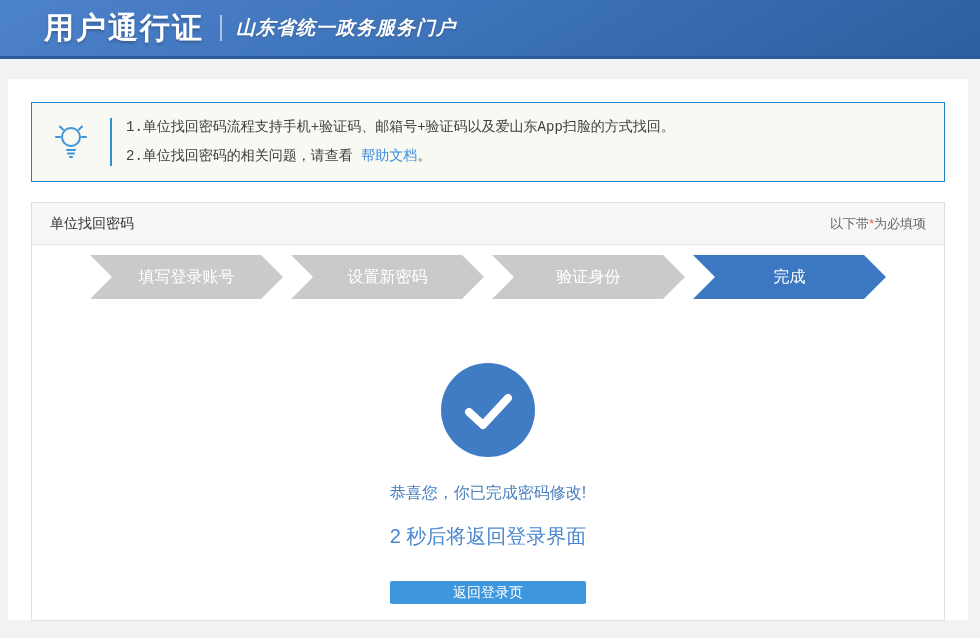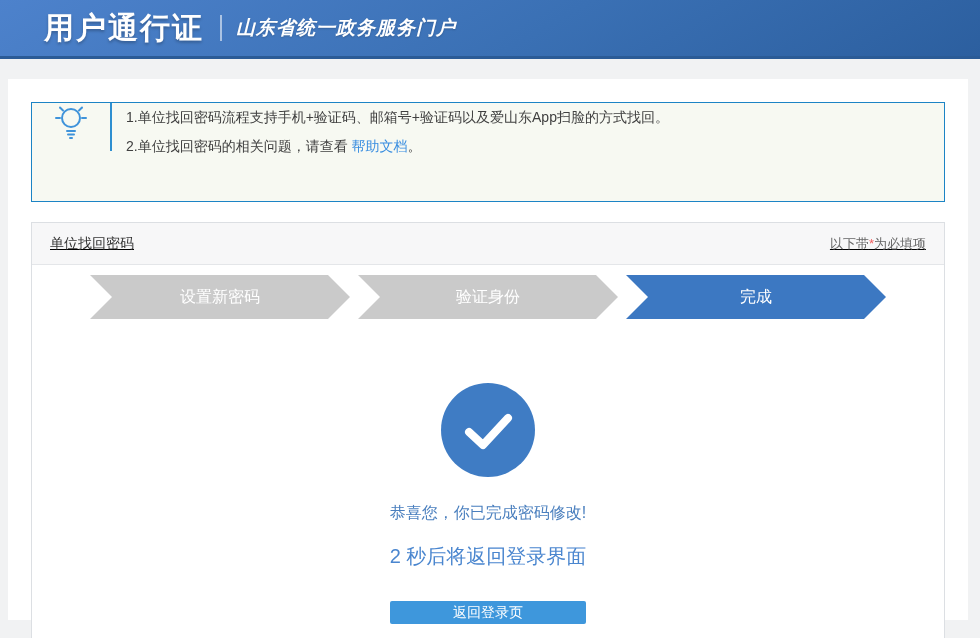--- a/index.html
+++ b/index.html
@@ -30,36 +30,36 @@
     font-style:italic;
   }
   
   .card {
     margin:20px 12px 0 8px; background:#ffffff;
     height:541px; box-sizing:border-box; padding:23px;
   }
   
   .notice {
     border:1px solid #1c84c5; background:#f7f9f2;
-    height:100px; box-sizing:border-box;
-    display:flex; align-items:flex-start;
+    height:80px; box-sizing:border-box;
+    display:flex; align-items:center;font-family:Liberation Mono, monospace;
   }
   .notice-icon-wrap { width:78px; display:flex; justify-content:center; }
   .notice-divider { width:2px; height:48px; background:#2e8fd0; }
   .notice-text { margin-left:14px; font-size:14px; color:#404040; line-height:29px; }
   .notice-link { color:#3a8ee0; text-decoration:none; cursor:pointer; }
   
   .panel {
     margin-top:20px; border:1px solid #dcdfe3; background:#fff;
     height:419px; box-sizing:border-box;
   }
   .panel-header {
     height:42px; background:#f7f7f8; border-bottom:1px solid #e4e6e9;
     display:flex; align-items:center; justify-content:space-between;
-    padding:0 18px; box-sizing:border-box;text-decoration:underline;
+    padding:0 18px; box-sizing:border-box;
   }
   .panel-title { color:#333; font-size:14px; }
   .required-note { color:#666; font-size:13px; }
   .required-star { color:#f25f5f; }
   
   .steps { display:flex; width:796px; margin:10px auto 0; }
   .step {
     flex:1; height:44px; line-height:44px; text-align:center;
     color:#fff; font-size:16px; background:#cacaca; margin-right:8px;
     clip-path:polygon(0 0, calc(100% - 22px) 0, 100% 50%,
@@ -115,20 +115,21 @@
   <div class="panel">
 
     <div class="panel-header">
       <span class="panel-title">单位找回密码</span>
       <span class="required-note">
         <span>以下带</span><span class="required-star">*</span><span>为必填项</span>
       </span>
     </div>
 
     <div class="steps">
+      <div class="step">填写登录账号</div>
       <div class="step">设置新密码</div>
       <div class="step">验证身份</div>
       <div class="step active">完成</div>
     </div>
 
     <div class="result">
       <div class="check-circle">
         <svg width="94" height="94" viewBox="0 0 94 94">
           <circle cx="47" cy="47" r="47" fill="#3f7cc4"></circle>
           <polyline points="28,49 42,62 67,35" fill="none" stroke="#ffffff" stroke-width="8" stroke-linecap="round" stroke-linejoin="round"></polyline>

